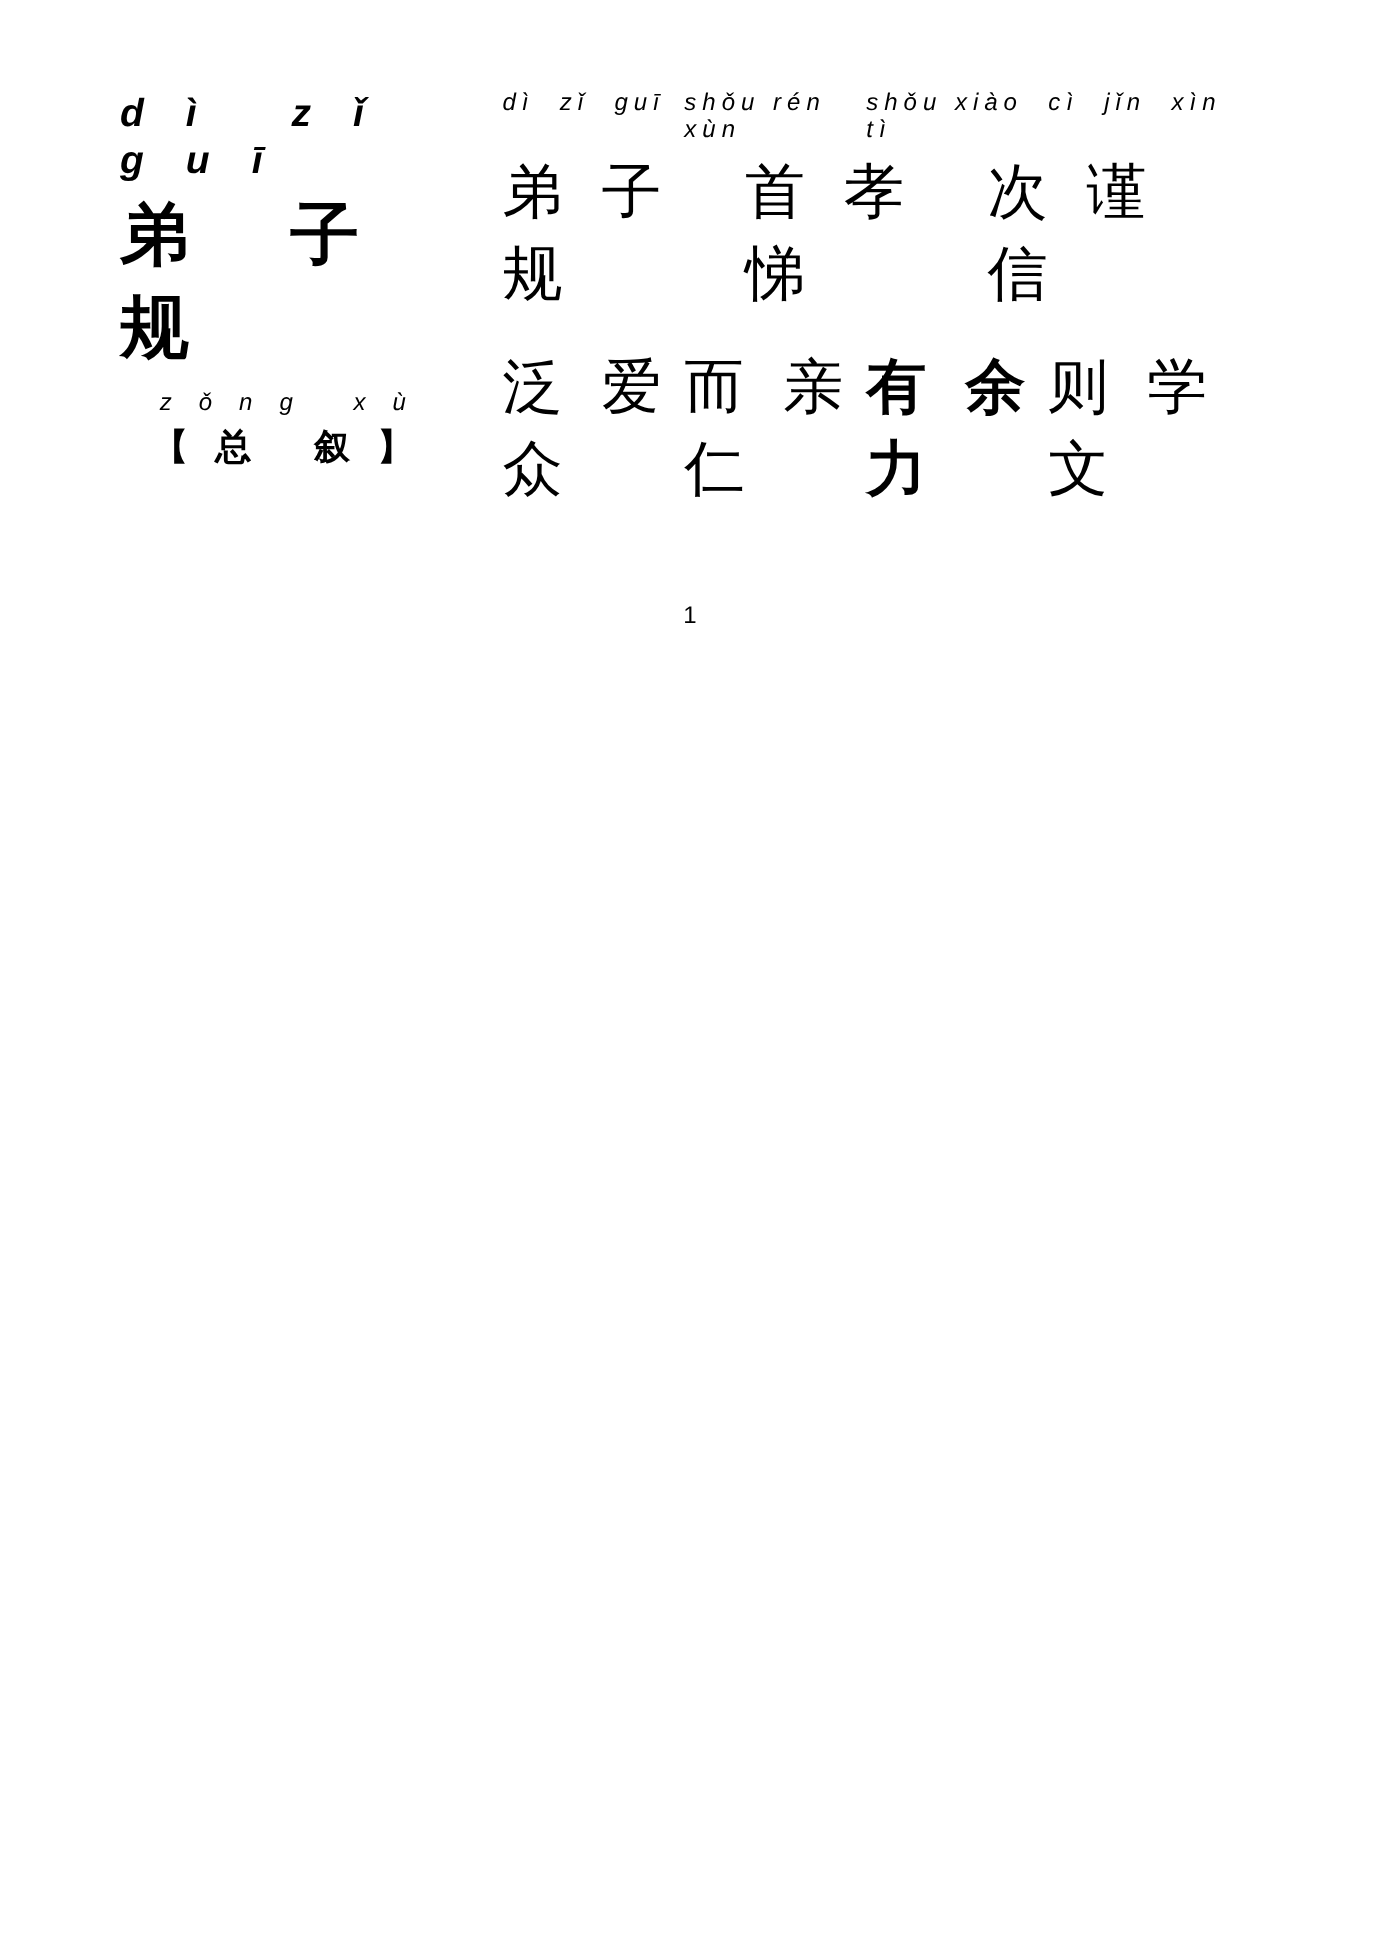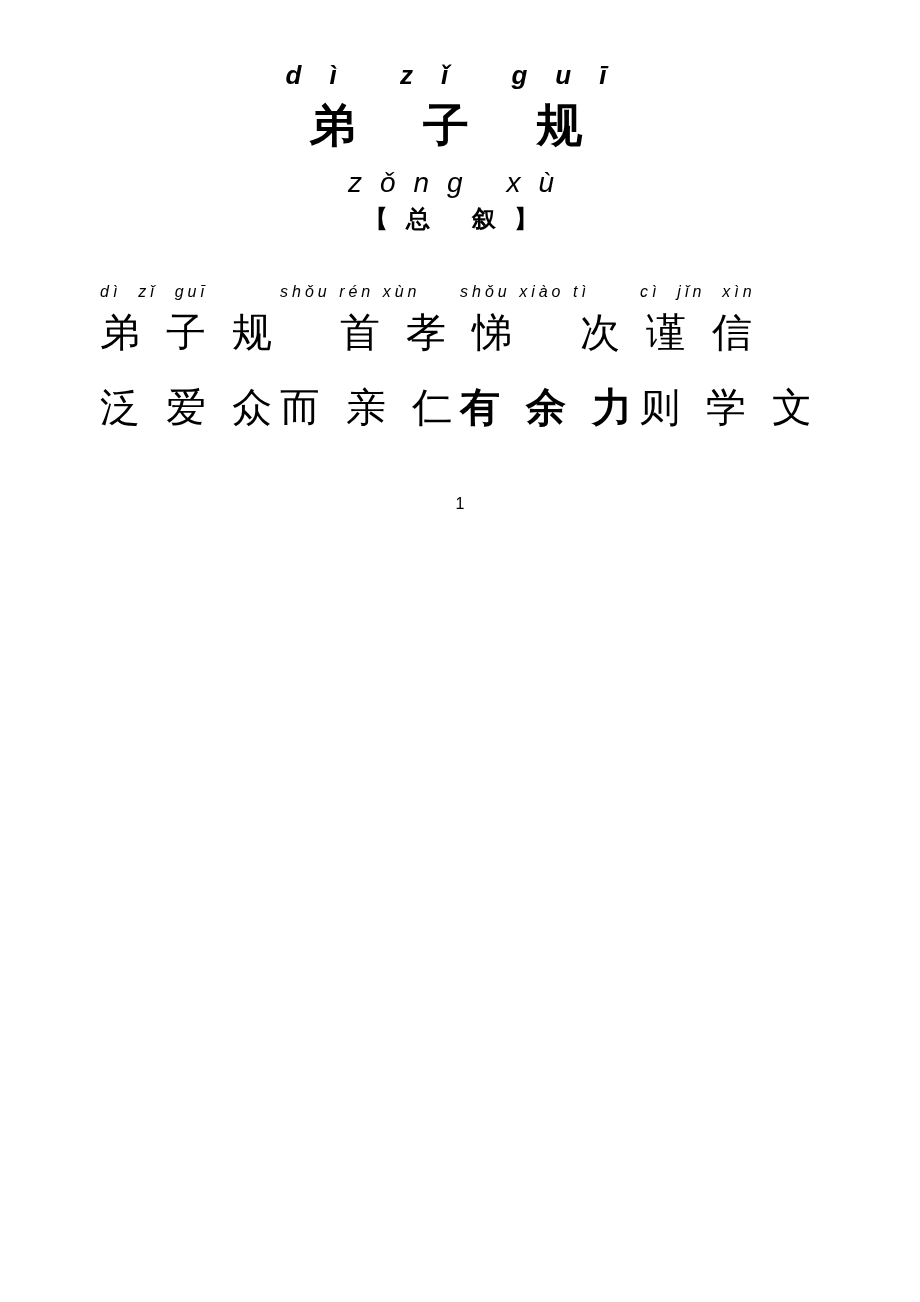--- a/index.html
+++ b/index.html
@@ -45,21 +45,21 @@
 
     .chinese-title {
       font-size: 46px;
       font-weight: bold;
       letter-spacing: 28px;
       font-family: "SimSun", "宋体", serif;
       margin-bottom: 10px;
     }
 
     .subtitle-pinyin {
-      font-size: 28px;
+      font-size: 16px;
       letter-spacing: 18px;
       font-family: Arial, sans-serif;
       margin-bottom: 4px;
       font-style: italic;
     }
 
     .subtitle-chinese {
       font-size: 24px;
       font-weight: bold;
       letter-spacing: 18px;
@@ -75,22 +75,21 @@
     .page-number {
       margin-top: auto;
       padding-top: 40px;
       font-size: 16px;
       font-family: Arial, sans-serif;
     }
 
     .main-content {
       width: 100%;
       display: flex;
-      flex-direction: column;
-      align-items: center;
+      align-items: flex-start;
       flex: 1;
     }
 
     
     .four-group-pinyin {
       display: flex;
       width: 100%;
       font-size: 16px;
       font-family: Arial, sans-serif;
       font-style: italic;

